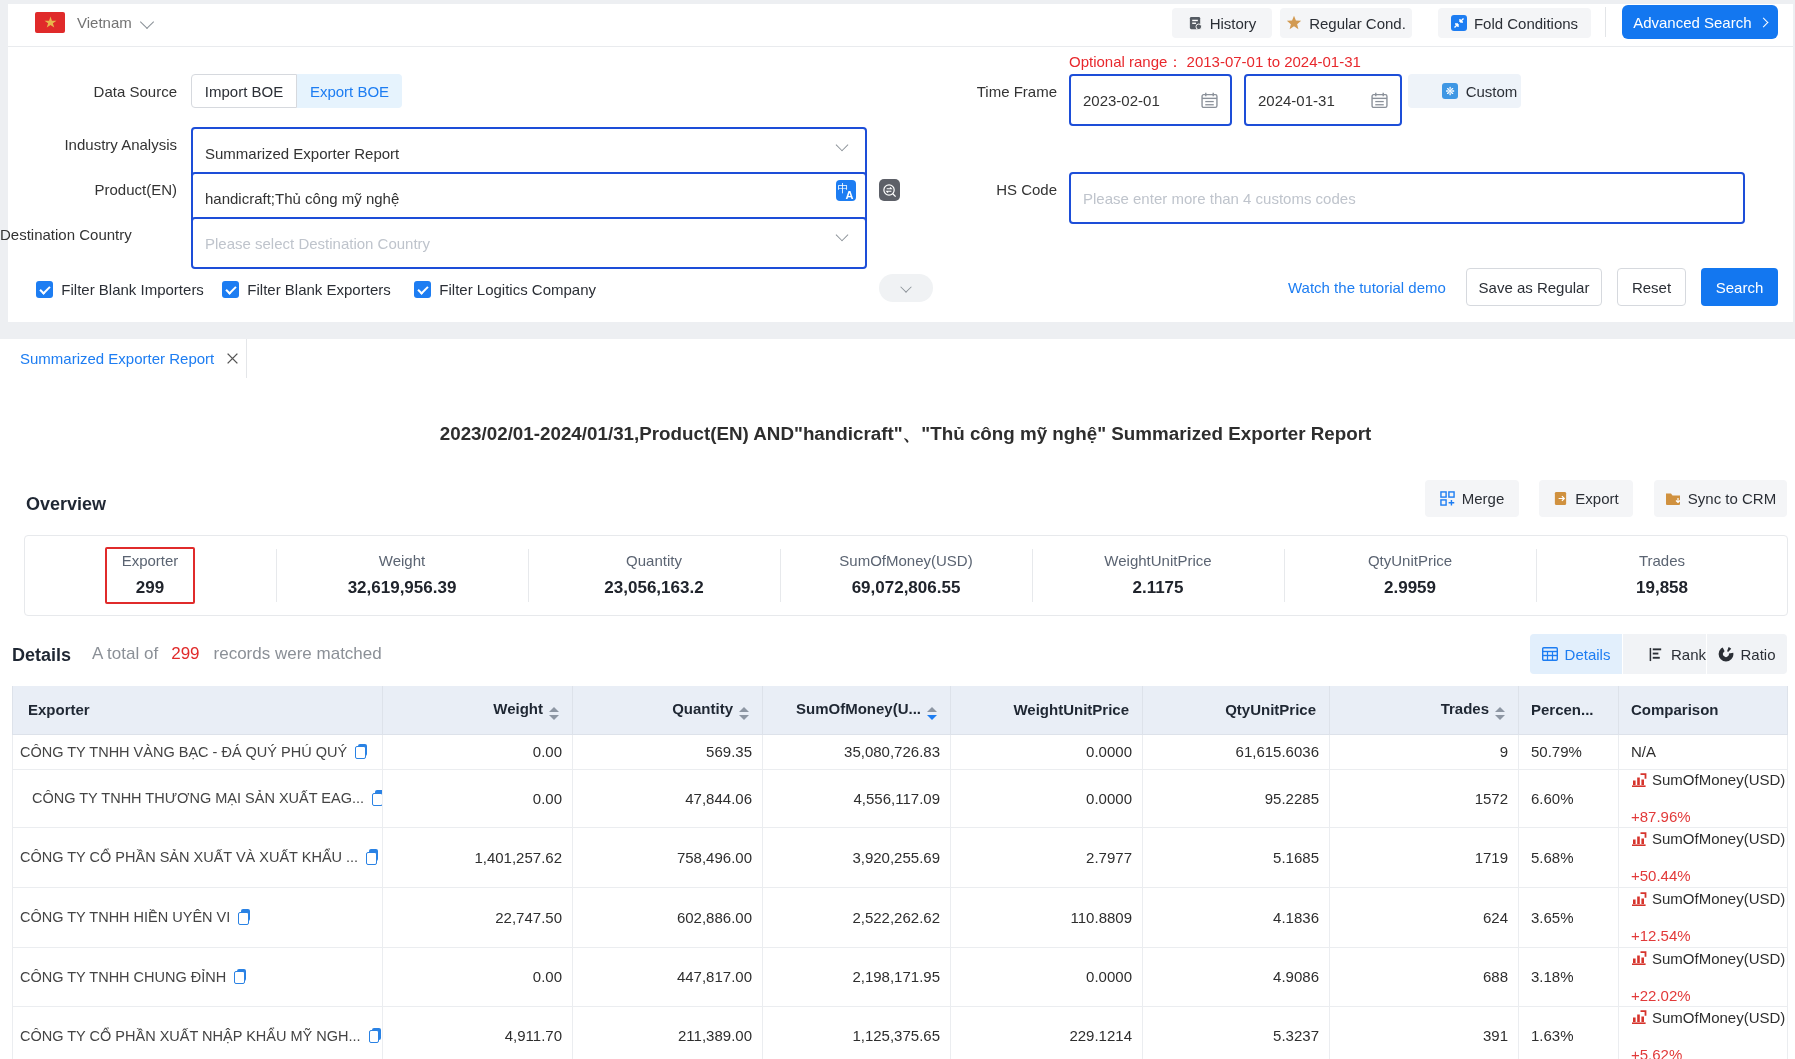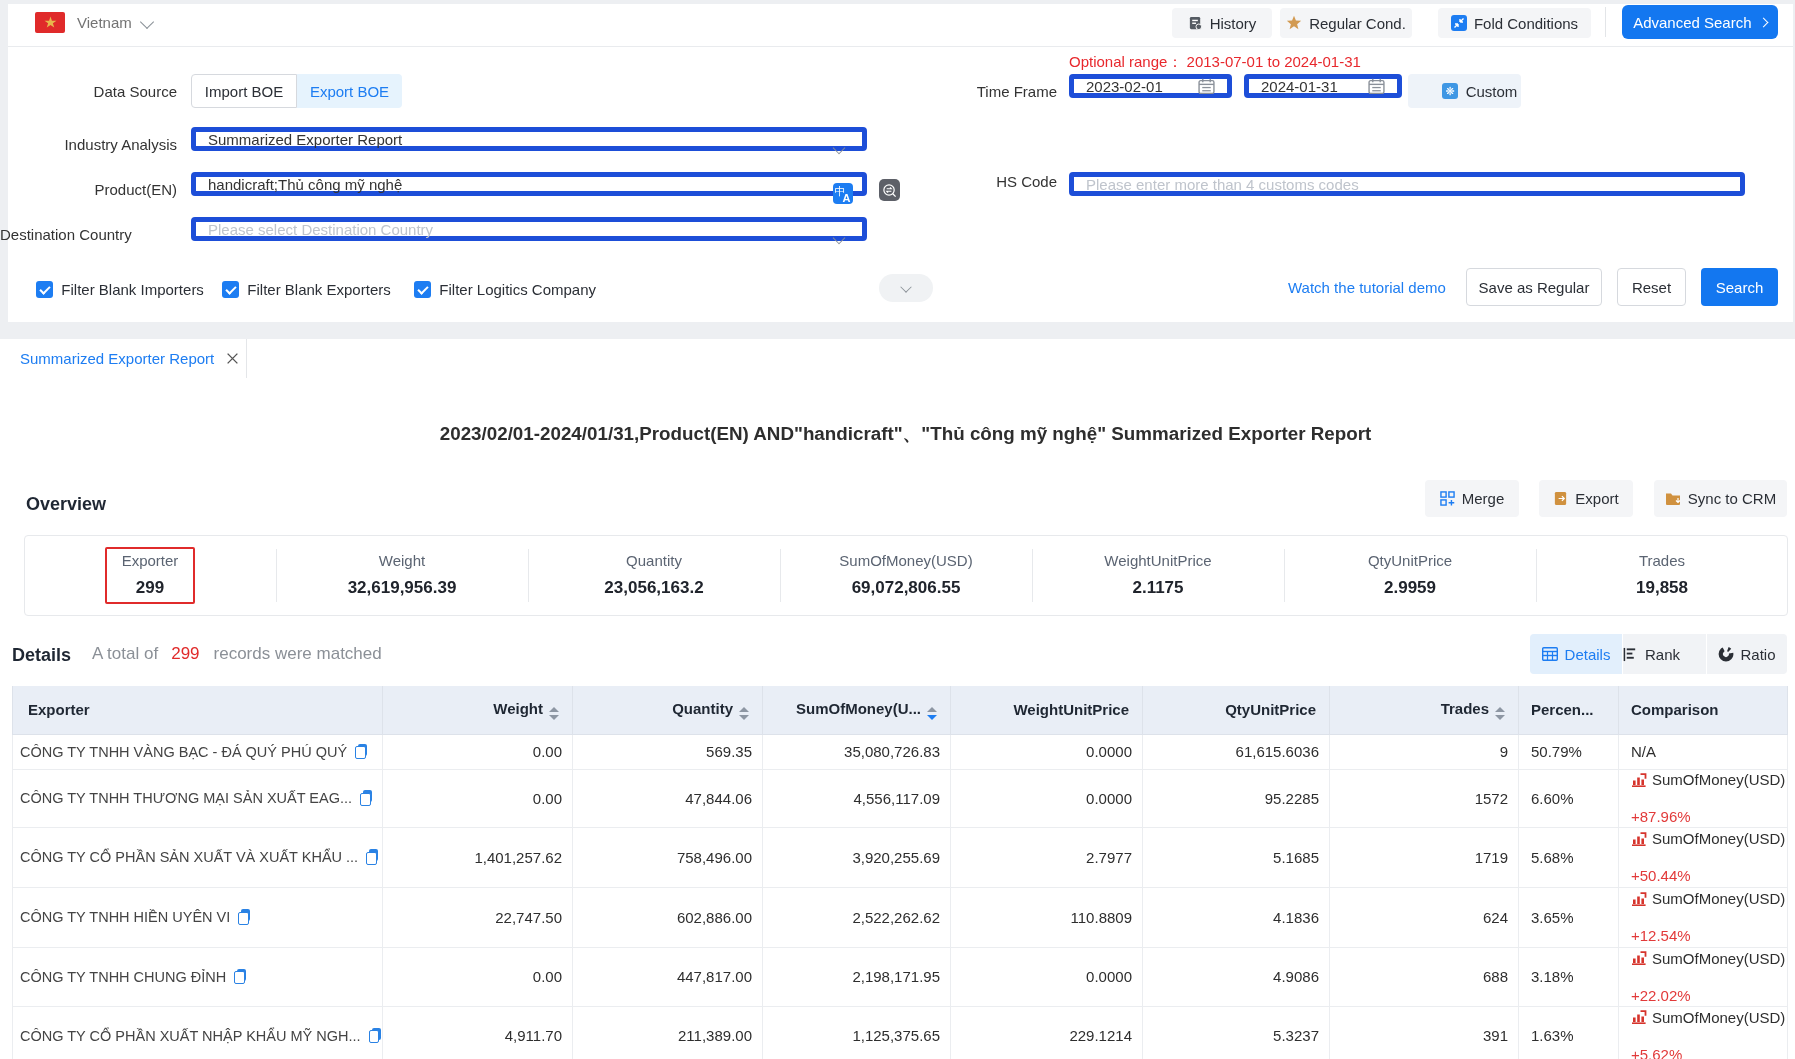--- a/index.html
+++ b/index.html
@@ -1,20 +1,20 @@
 <!DOCTYPE html>
 <html><head>
 <meta charset="utf-8">
 <style>
 * { margin:0; padding:0; box-sizing:border-box; }
 html,body { width:1795px; height:1059px; font-family:"Liberation Sans", sans-serif; background:#fff; position:relative; overflow:hidden; }
 .abs { position:absolute; }
 .gray { background:#edeff2; }
 .lbl { font-size:15px; color:#333; }
-.inp { position:absolute; height:24px; border:5px solid #1d4ed8; border-radius:4px; background:#fff; display:flex; align-items:center; padding:0 12px; font-size:15px; color:#333; }
+.inp { position:absolute; height:52px; border:2px solid #1d4ed8; border-radius:4px; background:#fff; display:flex; align-items:center; padding:0 12px; font-size:15px; color:#333; }
 .ph { color:#bfc4cc; }
 .gbtn { position:absolute; background:#f4f5f7; border-radius:4px; display:flex; align-items:center; justify-content:center; font-size:15px; color:#2b2f36; }
 .chev { width:10px; height:10px; border-right:1.6px solid #8a9097; border-bottom:1.6px solid #8a9097; transform:rotate(45deg); }
 .cbx { width:17px; height:17px; background:#1d7df2; border-radius:3px; display:inline-block; position:relative; vertical-align:-3px; }
 .cbx:after { content:""; position:absolute; left:5.5px; top:2.5px; width:4px; height:8px; border-right:2px solid #fff; border-bottom:2px solid #fff; transform:rotate(45deg); }
 .sorts { display:inline-flex; flex-direction:column; gap:2.5px; margin-left:6px; vertical-align:2px;}
 .tri-u { width:0;height:0;border-left:5px solid transparent;border-right:5px solid transparent;border-bottom:5.5px solid #8d96a3; }
 .tri-d { width:0;height:0;border-left:5px solid transparent;border-right:5px solid transparent;border-top:5.5px solid #8d96a3; }
 .tri-d.on { border-top-color:#1d7df2; }
 table.main { position:absolute; left:12px; top:686px; width:1775px; border-collapse:collapse; table-layout:fixed; }
@@ -119,21 +119,21 @@
       <text x="13.5" y="18.5" font-size="11" font-weight="bold" fill="#fff" text-anchor="middle" font-family="Liberation Sans">A</text>
     </svg>
 </div>
 <div class="abs" style="left:879px;top:179px;width:21px;height:22px;background:#5d6068;border-radius:5px;display:flex;align-items:center;justify-content:center;">
   <svg width="15" height="15" viewBox="0 0 16 16">
       <circle cx="7.5" cy="7.5" r="5.5" fill="none" stroke="#fff" stroke-width="1.3"></circle>
       <path d="M5 6.2h5l-1.5-1.5M10 8.8H5l1.5 1.5" stroke="#fff" stroke-width="1.1" fill="none"></path>
       <line x1="11.5" y1="11.5" x2="14.5" y2="14.5" stroke="#fff" stroke-width="1.4"></line>
     </svg>
 </div>
-<div class="abs lbl" style="left:860px;top:173px;width:197px;text-align:right;">HS Code</div>
+<div class="abs lbl" style="left:860px;top:181px;width:197px;text-align:right;">HS Code</div>
 <div class="inp" style="left:1069px;top:172px;width:676px;">
     <span class="ph">Please enter more than 4 customs codes</span>
   </div>
 
 <div class="abs lbl" style="left:0;top:226px;width:177px;">Destination Country</div>
 <div class="inp" style="left:191px;top:217px;width:676px;">
     <span class="ph">Please select Destination Country</span>
   <div class="chev" style="position:absolute;right:18px;top:11px;transform:rotate(45deg) scale(0.9);"></div>
 </div>
 
@@ -192,21 +192,21 @@
 <div class="abs" style="left:1530px;top:634px;width:92px;height:40px;background:#e2effc;border-radius:4px 0 0 4px;display:flex;align-items:center;justify-content:center;font-size:15px;color:#1d7df2;">
   <svg width="16" height="14" viewBox="0 0 16 14" style="margin-right:7px;">
       <rect x="0.7" y="0.7" width="14.6" height="12.6" rx="1" fill="none" stroke="#1d7df2" stroke-width="1.4"></rect>
       <line x1="0.7" y1="4.5" x2="15.3" y2="4.5" stroke="#1d7df2" stroke-width="1.4"></line>
       <line x1="0.7" y1="8.5" x2="15.3" y2="8.5" stroke="#1d7df2" stroke-width="1.4"></line>
       <line x1="5.5" y1="4.5" x2="5.5" y2="13" stroke="#1d7df2" stroke-width="1.2"></line>
       <line x1="10.5" y1="4.5" x2="10.5" y2="13" stroke="#1d7df2" stroke-width="1.2"></line>
     </svg>
   Details
 </div>
-<div class="abs" style="left:1623px;top:634px;width:83px;height:40px;background:#f1f3f6;display:flex;align-items:center;justify-content:flex-start;font-size:15px;color:#2b2f36;">
+<div class="abs" style="left:1623px;top:634px;width:83px;height:40px;background:#f1f3f6;display:flex;align-items:center;justify-content:flex-end;font-size:15px;color:#2b2f36;">
   <svg width="15" height="15" viewBox="0 0 16 16" style="margin-right:7px;">
       <path d="M1.5 1v14" stroke="#2b2f36" stroke-width="1.6"></path>
       <rect x="4" y="1.5" width="9" height="2" fill="#2b2f36"></rect>
       <rect x="4" y="6" width="6" height="2" fill="#2b2f36"></rect>
       <rect x="4" y="10.5" width="7.5" height="2" fill="#2b2f36"></rect>
     </svg>
   Rank
 </div>
 <div class="abs" style="left:1707px;top:634px;width:80px;height:40px;background:#f1f3f6;border-radius:0 4px 4px 0;display:flex;align-items:center;justify-content:center;font-size:15px;color:#2b2f36;">
   <svg width="16" height="16" viewBox="0 0 20 20" style="margin-right:6px;">
@@ -256,21 +256,21 @@
   <td>0.00</td>
         <td>569.35</td>
         <td>35,080,726.83</td>
         <td>0.0000</td>
         <td>61,615.6036</td>
         <td>9</td>
   <td class="l" style="padding-left:12px;">50.79%</td>
   <td class="l" style="padding-left:12px;">N/A</td>
 </tr>
 <tr style="height:58px;">
-  <td class="l name" style="padding-left:7px;color:#444;">CÔNG TY TNHH THƯƠNG MẠI SẢN XUẤT EAG...<span class="copy"></span></td>
+  <td class="l name" style="padding-left:19px;color:#444;">CÔNG TY TNHH THƯƠNG MẠI SẢN XUẤT EAG...<span class="copy"></span></td>
   <td>0.00</td>
         <td>47,844.06</td>
         <td>4,556,117.09</td>
         <td>0.0000</td>
         <td>95.2285</td>
         <td>1572</td>
   <td class="l" style="padding-left:12px;">6.60%</td>
   <td class="l" style="padding:0 0 0 12px;">
           <div class="cline1"><svg width="16" height="14" viewBox="0 0 16 14">
               <path d="M1 13.2 h13.6" stroke="#d6342c" stroke-width="1.6" fill="none"></path>

